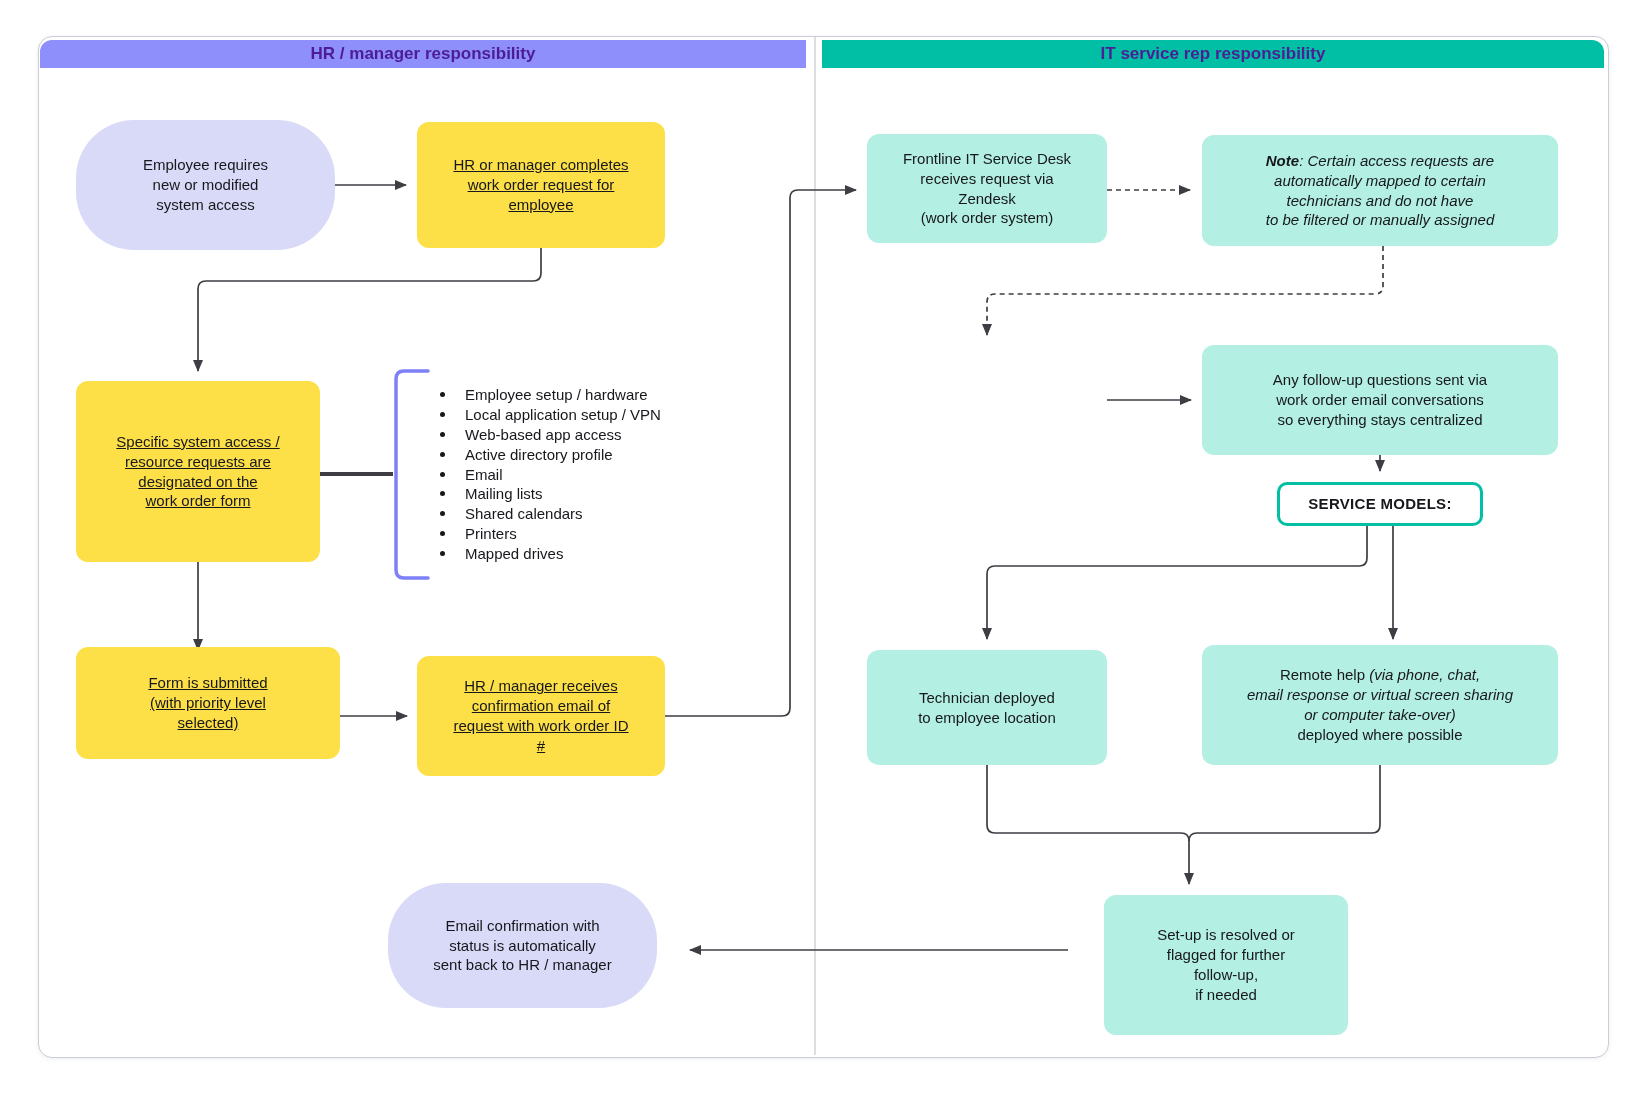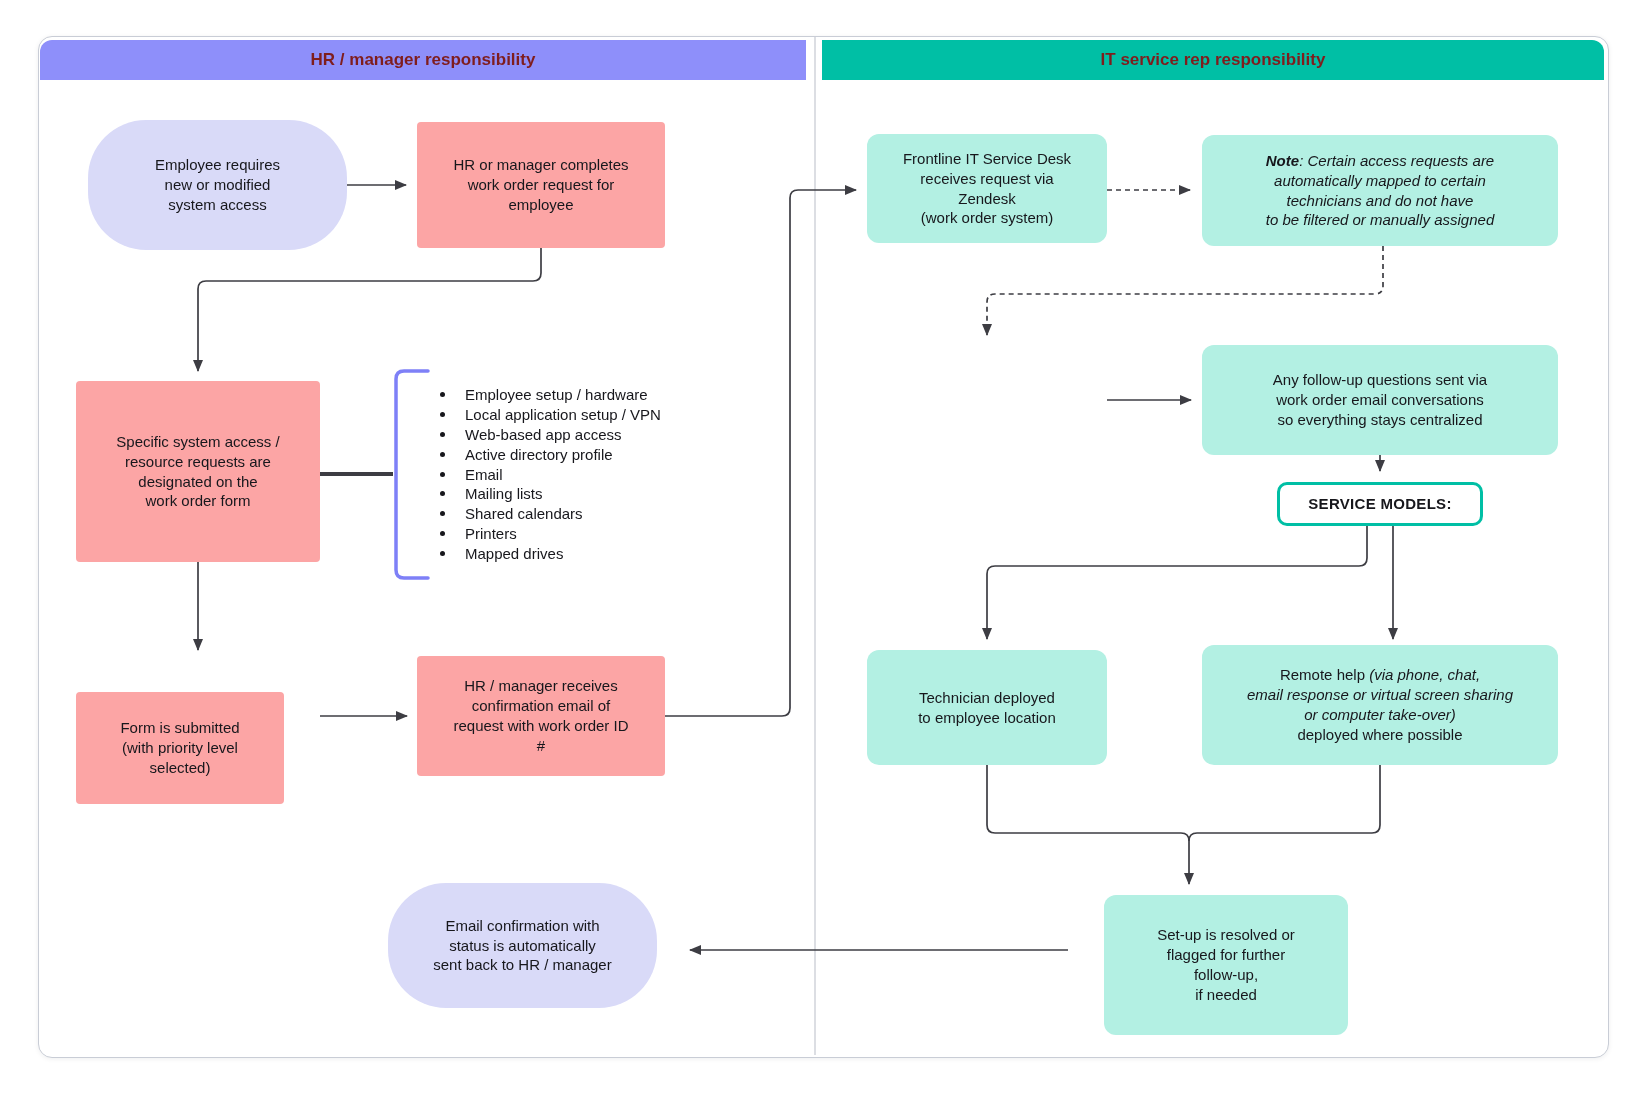--- a/index.html
+++ b/index.html
@@ -1,27 +1,27 @@
 <!DOCTYPE html>
 <html><head>
 <meta charset="utf-8">
 <style>
   html,body{margin:0;padding:0;background:#ffffff;}
   .canvas{position:relative;width:1644px;height:1095px;background:#ffffff;
           font-family:"Liberation Sans",sans-serif;color:#17171c;overflow:hidden;}
   .card{position:absolute;left:38px;top:36px;width:1569px;height:1020px;background:#fff;
         border:1.5px solid #c9cdd6;border-radius:14px;box-shadow:0 1px 5px rgba(15,23,42,.07);}
   .divider{position:absolute;left:814px;top:37px;width:2px;height:1018px;background:#dcdee3;}
-  .lane-header{position:absolute;top:40px;height:40px;display:flex;align-items:center;justify-content:center;
-               font-weight:bold;font-size:17px;color:#7f1d1d;}
+  .lane-header{position:absolute;top:40px;height:28px;display:flex;align-items:center;justify-content:center;
+               font-weight:bold;font-size:17px;color:#4c1d95;}
   .lane-left{left:40px;width:766px;background:#8e8ffa;border-radius:12px 0 0 0;}
   .lane-right{left:822px;width:782px;background:#00bfa5;border-radius:0 12px 0 0;text-align:center;}
   .node{position:absolute;display:flex;align-items:center;justify-content:center;text-align:center;
         font-size:15px;line-height:1.32;white-space:pre-line;box-sizing:border-box;padding:6px 10px;}
-  .lav{background:#fca5a5;border-radius:4px;}
+  .lav{background:#fde047;border-radius:12px;text-decoration:underline;}
   .pill{background:#d9daf8;border-radius:58px;}
   .mint{background:#b3f0e3;border-radius:12px;}
   .service{background:#ffffff;border:3px solid #00bfa5;border-radius:10px;font-weight:bold;letter-spacing:.3px;}
   .i{font-style:italic;}
   .bi{font-style:italic;font-weight:bold;}
   .overlay{position:absolute;left:0;top:0;width:1644px;height:1095px;pointer-events:none;}
   ul.checklist{position:absolute;left:440px;top:385px;margin:0;padding:0;list-style:none;}
   ul.checklist li{display:flex;align-items:center;height:19.8px;font-size:15px;white-space:nowrap;}
   ul.checklist li .dot{width:5px;height:5px;border-radius:50%;background:#17171c;margin-right:20px;flex:none;}
 </style>
@@ -59,21 +59,21 @@
       <path d="M1380,455 V471" marker-end="url(#ah)"></path>
       <path d="M1367,526 V558 Q1367,566 1359,566 H995 Q987,566 987,574 V639" marker-end="url(#ah)"></path>
       <path d="M1393,526 V639" marker-end="url(#ah)"></path>
       <path d="M987,765 V825 Q987,833 995,833 H1181 Q1189,833 1189,841 V884" marker-end="url(#ah)"></path>
       <path d="M1380,765 V825 Q1380,833 1372,833 H1197 Q1189,833 1189,841"></path>
       <path d="M1068,950 H690" marker-end="url(#ah)"></path>
     </g>
     <path d="M428,371 H404 Q396,371 396,379 V570 Q396,578 404,578 H428" fill="none" stroke="#7e80f7" stroke-width="3.5" stroke-linecap="round"></path>
   </svg>
 
-  <div class="node pill" style="left:88px;top:120px;width:259px;height:130px;">Employee requires
+  <div class="node pill" style="left:76px;top:120px;width:259px;height:130px;">Employee requires
 new or modified
 system access</div>
 
   <div class="node lav" style="left:417px;top:122px;width:248px;height:126px;">HR or manager completes
 work order request for
 employee</div>
 
   <div class="node lav" style="left:76px;top:381px;width:244px;height:181px;">Specific system access /
 resource requests are
 designated on the
@@ -111,21 +111,21 @@
     <li>
         <span class="dot"></span>
         <span>Printers</span>
       </li>
     <li>
         <span class="dot"></span>
         <span>Mapped drives</span>
       </li>
   </ul>
 
-  <div class="node lav" style="left:76px;top:692px;width:208px;height:112px;">Form is submitted
+  <div class="node lav" style="left:76px;top:647px;width:264px;height:112px;">Form is submitted
 (with priority level
 selected)</div>
 
   <div class="node lav" style="left:417px;top:656px;width:248px;height:120px;">HR / manager receives
 confirmation email of
 request with work order ID
 #</div>
 
   <div class="node pill" style="left:388px;top:883px;width:269px;height:125px;">Email confirmation with
 status is automatically

